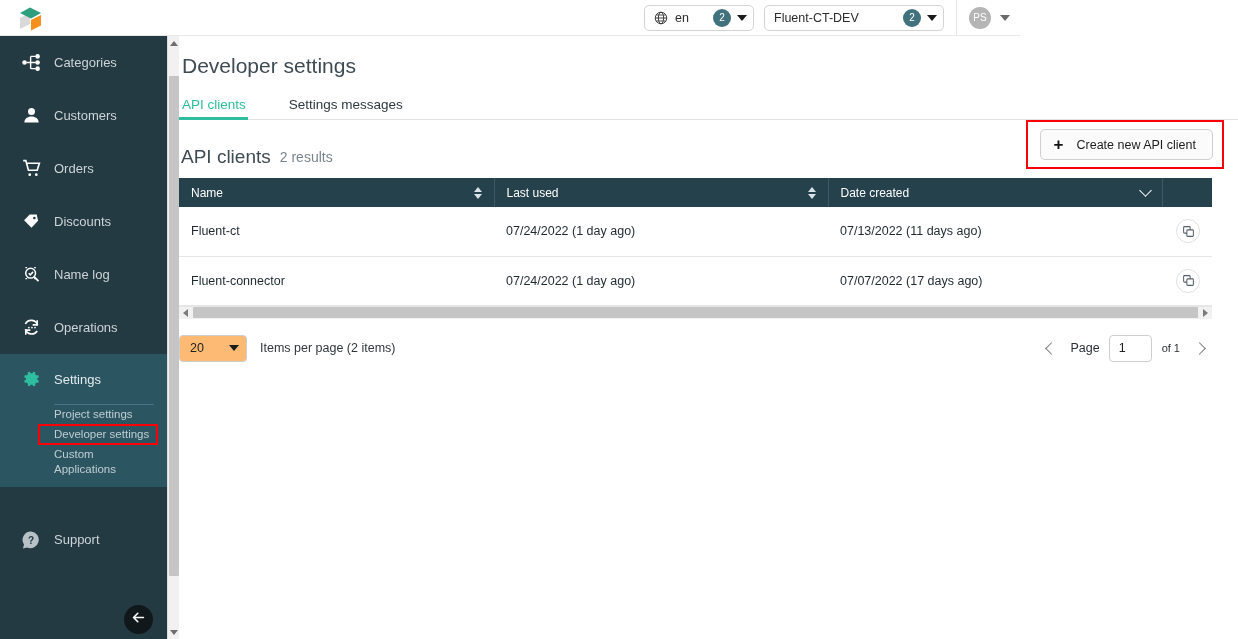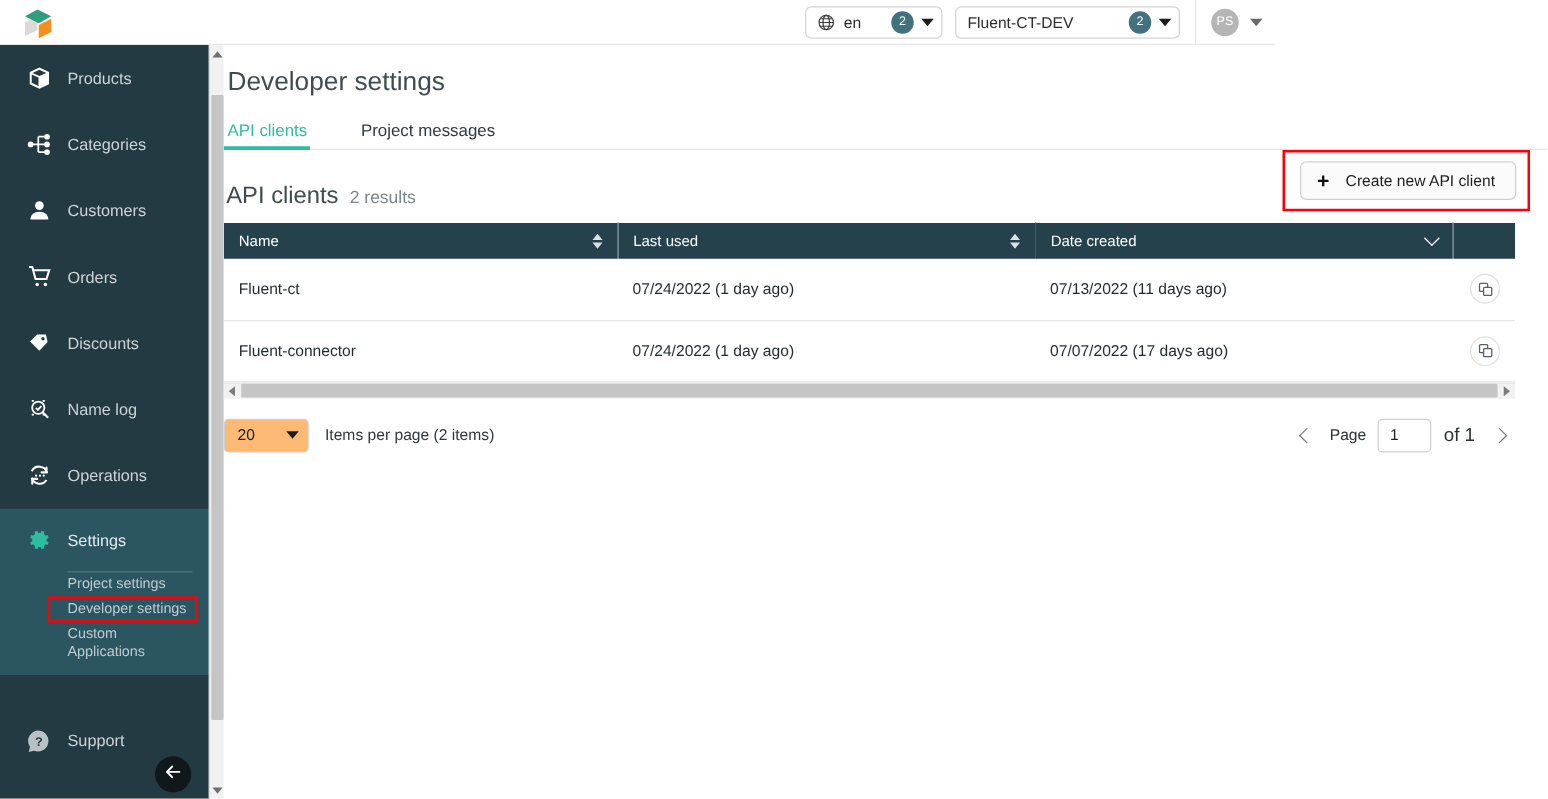--- a/index.html
+++ b/index.html
@@ -171,21 +171,21 @@
   .per-page-label { font-size: 12.5px; color: #30383d; margin-left: 13px; }
   .pager { margin-left: auto; display: flex; align-items: center; }
   .chev-btn { width: 22px; height: 22px; display: flex; align-items: center; justify-content: center; }
   .chev-left { width: 9px; height: 9px; border-left: 1.7px solid #7b7b7b; border-bottom: 1.7px solid #7b7b7b; transform: rotate(45deg); margin-left: 3px;}
   .chev-right { width: 9px; height: 9px; border-right: 1.7px solid #7b7b7b; border-top: 1.7px solid #7b7b7b; transform: rotate(45deg); margin-right: 3px;}
   .pager-label { font-size: 12.5px; color: #2a3236; margin: 0 9px; }
   .page-input {
     width: 43px; height: 27px; border: 1px solid #cfcfcf; border-radius: 4px; background: #fff;
     font-size: 12.5px; color: #222; padding-left: 9px; display:flex; align-items:center;
   }
-  .of-label { font-size: 15px; color: #2a3236; margin: 0 10px 0 10px; }
+  .of-label { font-size: 11px; color: #2a3236; margin: 0 10px 0 10px; }
 </style>
 </head>
 <body>
 
 <div class="app">
 
   <div class="topbar">
     <div class="logo-wrap">
       <div class="logo">
         <svg width="34" height="28" viewBox="0 0 34 28">
@@ -220,28 +220,20 @@
 
       <div class="topbar-divider"></div>
 
       <div class="avatar">PS</div>
       <span class="caret-down gray"></span>
     </div>
   </div>
 
   <div class="sidebar">
 
-    <div class="nav-item">
-      <span class="ni-icon">
-        <svg width="21" height="21" viewBox="0 0 24 24" fill="#fdfdfd">
-          <path d="M12 2.2 3.2 6.3v11.4L12 21.8l8.8-4.1V6.3L12 2.2zm0 2.1 6.3 2.9-6.3 2.9-6.3-2.9L12 4.3zM5 8.6l6.2 2.9v7.6L5 16.2V8.6z"></path>
-        </svg>
-      </span>
-      <span class="ni-label">Products</span>
-    </div>
 
     <div class="nav-item">
       <span class="ni-icon">
         <svg width="21" height="21" viewBox="0 0 24 24" fill="none" stroke="#fdfdfd" stroke-width="1.6">
           <circle cx="4" cy="12" r="1.8" fill="#fdfdfd"></circle>
           <circle cx="19" cy="5" r="1.8" fill="#fdfdfd"></circle>
           <circle cx="19" cy="12" r="1.8" fill="#fdfdfd"></circle>
           <circle cx="19" cy="19" r="1.8" fill="#fdfdfd"></circle>
           <path d="M6 12h5M11 5v14M11 5h6M11 12h6M11 19h6"></path>
         </svg>
@@ -363,21 +355,21 @@
 
   <div class="main">
 
     <div class="page-title">Developer settings</div>
 
     <div class="tabs">
       <div class="tab active">
         <span>API clients</span>
       </div>
       <div class="tab">
-        <span>Project messages</span>
+        <span>Settings messages</span>
       </div>
     </div>
 
     <div class="list-title-row">
       <span class="list-title">API clients</span>
       <span class="list-count">2 results</span>
 
       <div class="create-highlight">
         <div class="create-btn">
           <span class="plus-glyph">+</span>

